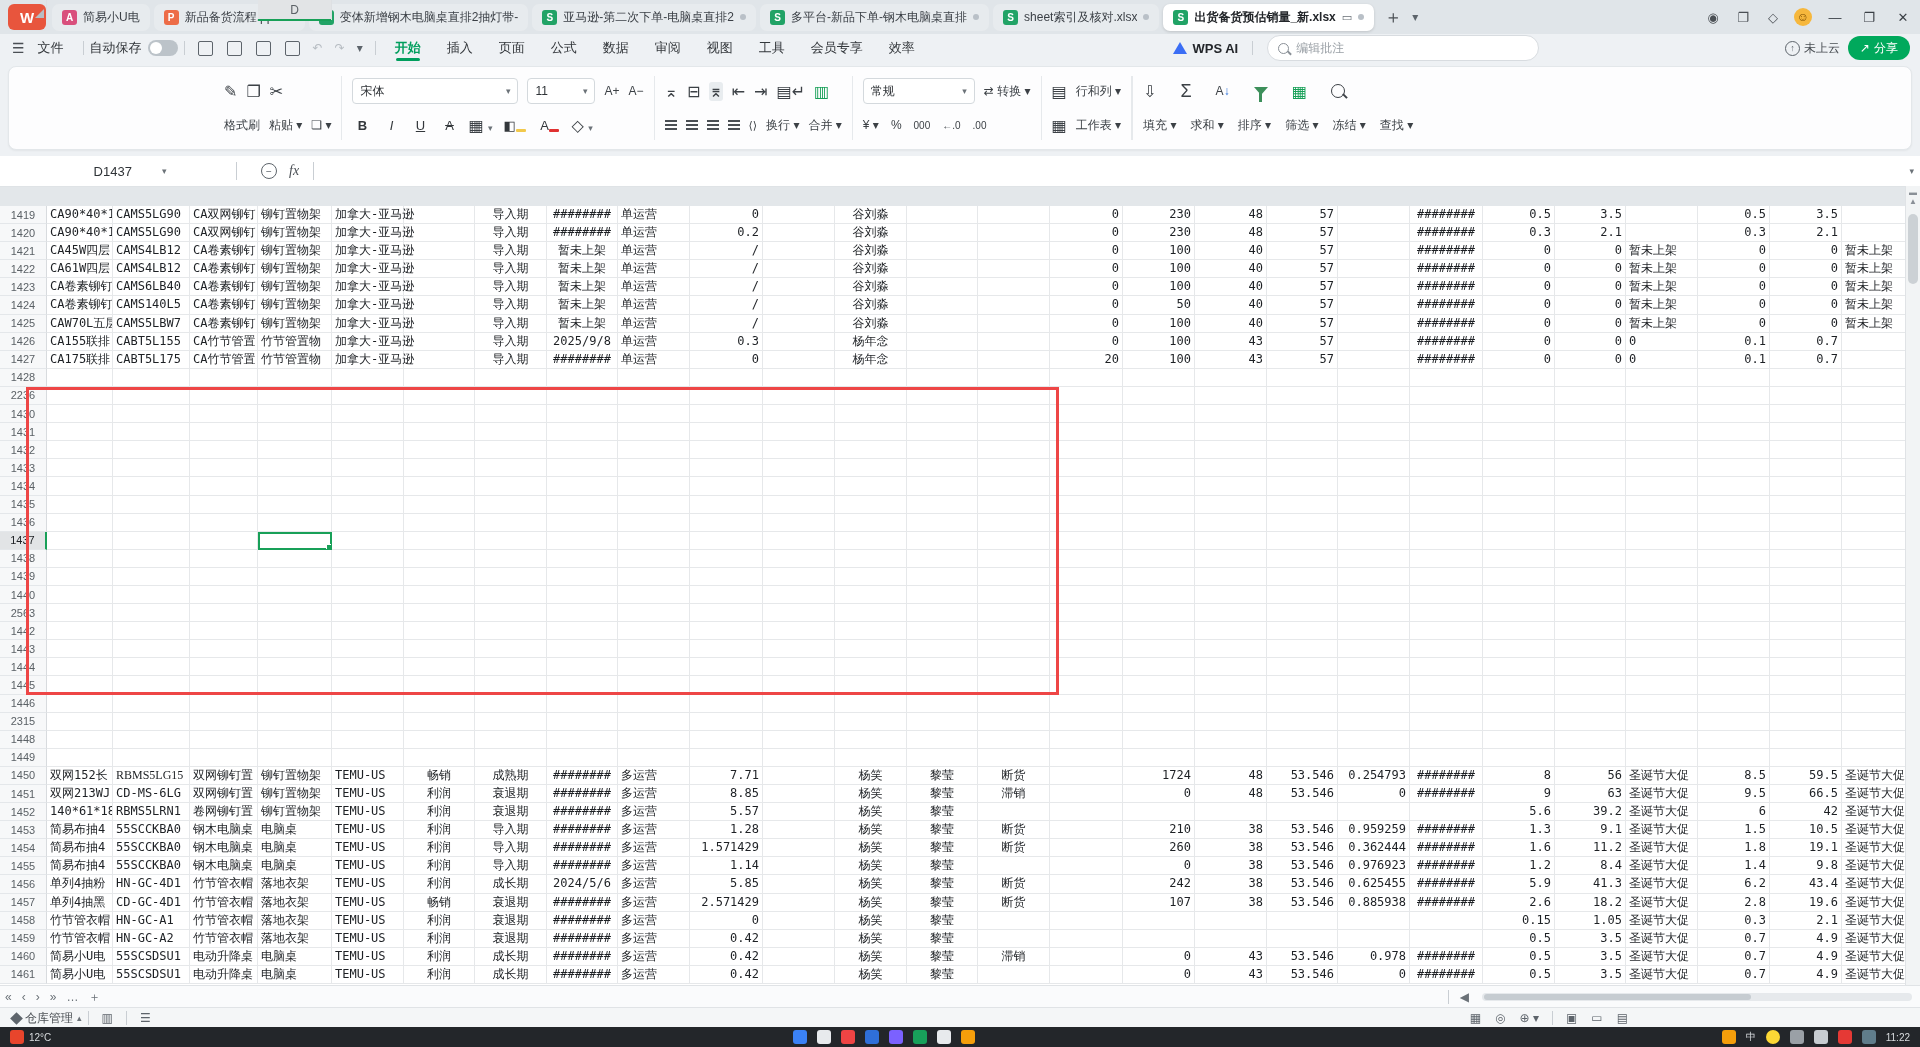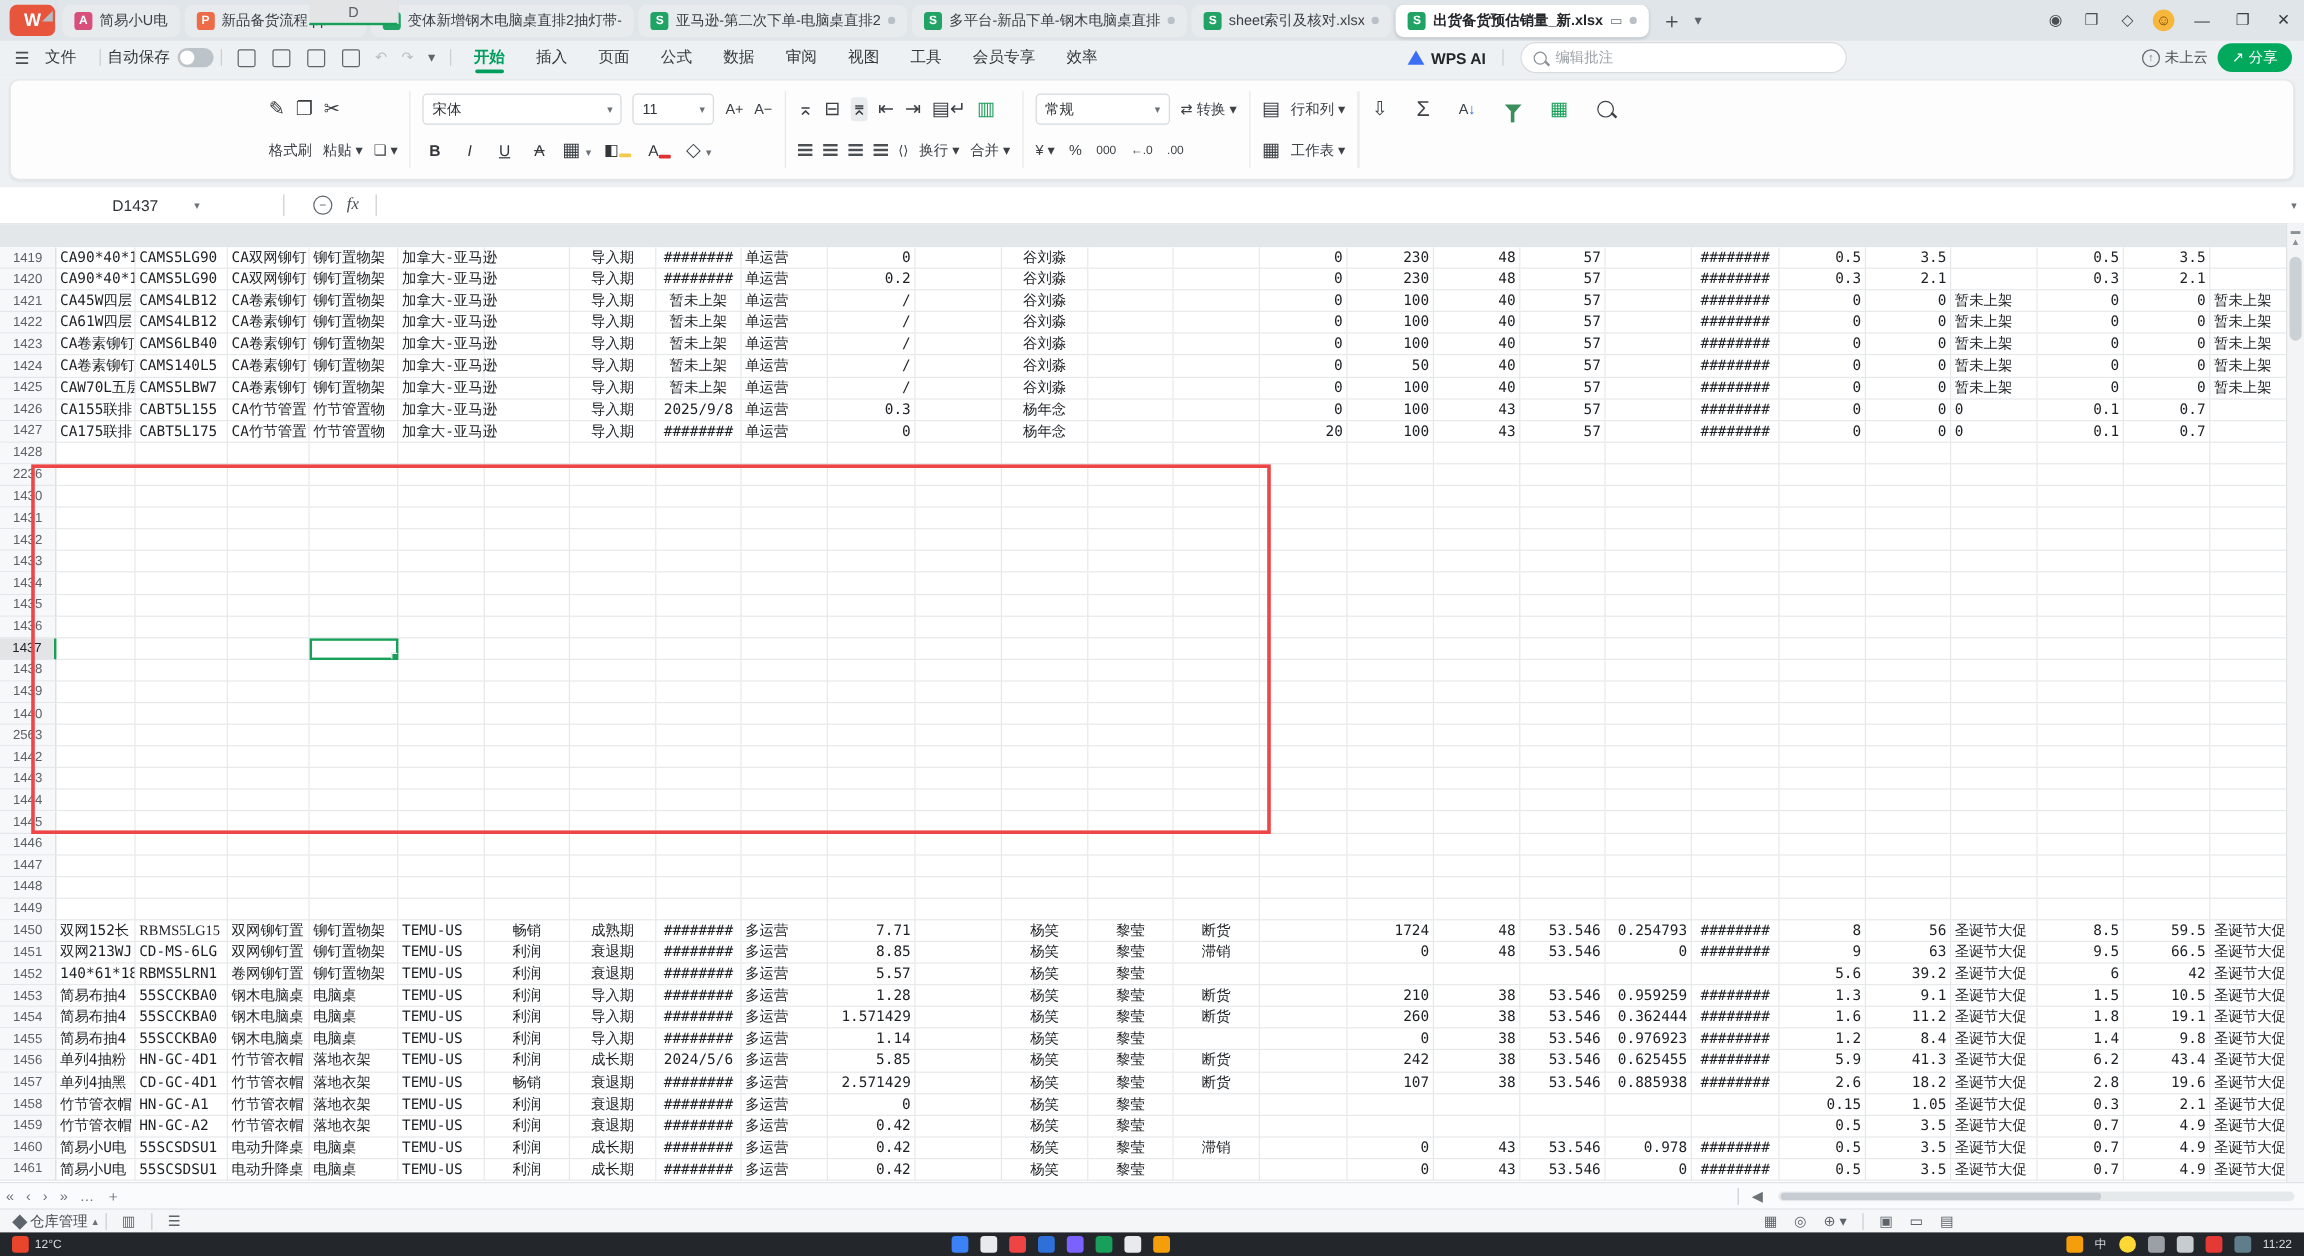--- a/index.html
+++ b/index.html
@@ -312,20 +312,28 @@
 
     <div class="rgroup">
       <div class="rrow" style="gap:24px">
         <span class="ric">⇩</span>
         <span class="ric" style="font-size:18px">Σ</span>
         <span class="ric" style="font-size:12px">A<span style="color:#2b6fd8">↓</span></span>
         <span class="funnel"></span>
         <span class="ric" style="color:#18a058">▦</span>
         <span class="magbig"></span>
       </div>
+      <div class="rrow" style="gap:14px">
+        <span class="rlabel"><span>填充</span> ▾</span>
+        <span class="rlabel"><span>求和</span> ▾</span>
+        <span class="rlabel"><span>排序</span> ▾</span>
+        <span class="rlabel"><span>筛选</span> ▾</span>
+        <span class="rlabel"><span>冻结</span> ▾</span>
+        <span class="rlabel"><span>查找</span> ▾</span>
+      </div>
     </div>
   </div>
 </div>
 
 <div id="fbar" class="band">
   <div id="namebox">
     <span>D1437</span>
       <span class="caret">▾</span>
   </div>
   <span class="vdiv" style="height:18px"></span>
@@ -1173,21 +1181,21 @@
       <div class="cell ar" style="width: 72px;"></div>
       <div class="cell ac" style="width: 73px;"></div>
       <div class="cell ar" style="width: 72px;"></div>
       <div class="cell ar" style="width: 71px;"></div>
       <div class="cell al" style="width: 72px;"></div>
       <div class="cell ar" style="width: 72px;"></div>
       <div class="cell ar" style="width: 72px;"></div>
       <div class="cell al" style="width: 64px;"></div>
     </div>
     <div class="grow">
-      <div class="rn">1447</div>
+      <div class="rn">2315</div>
       <div class="cell al" style="width: 66px;"></div>
       <div class="cell al" style="width: 77px;"></div>
       <div class="cell al" style="width: 68px;"></div>
       <div class="cell al" style="width: 74px;"></div>
       <div class="cell al" style="width: 72px;"></div>
       <div class="cell ac" style="width: 71px;"></div>
       <div class="cell ac" style="width: 72px;"></div>
       <div class="cell ac" style="width: 71px;"></div>
       <div class="cell al" style="width: 72px;"></div>
       <div class="cell ar" style="width: 73px;"></div>

